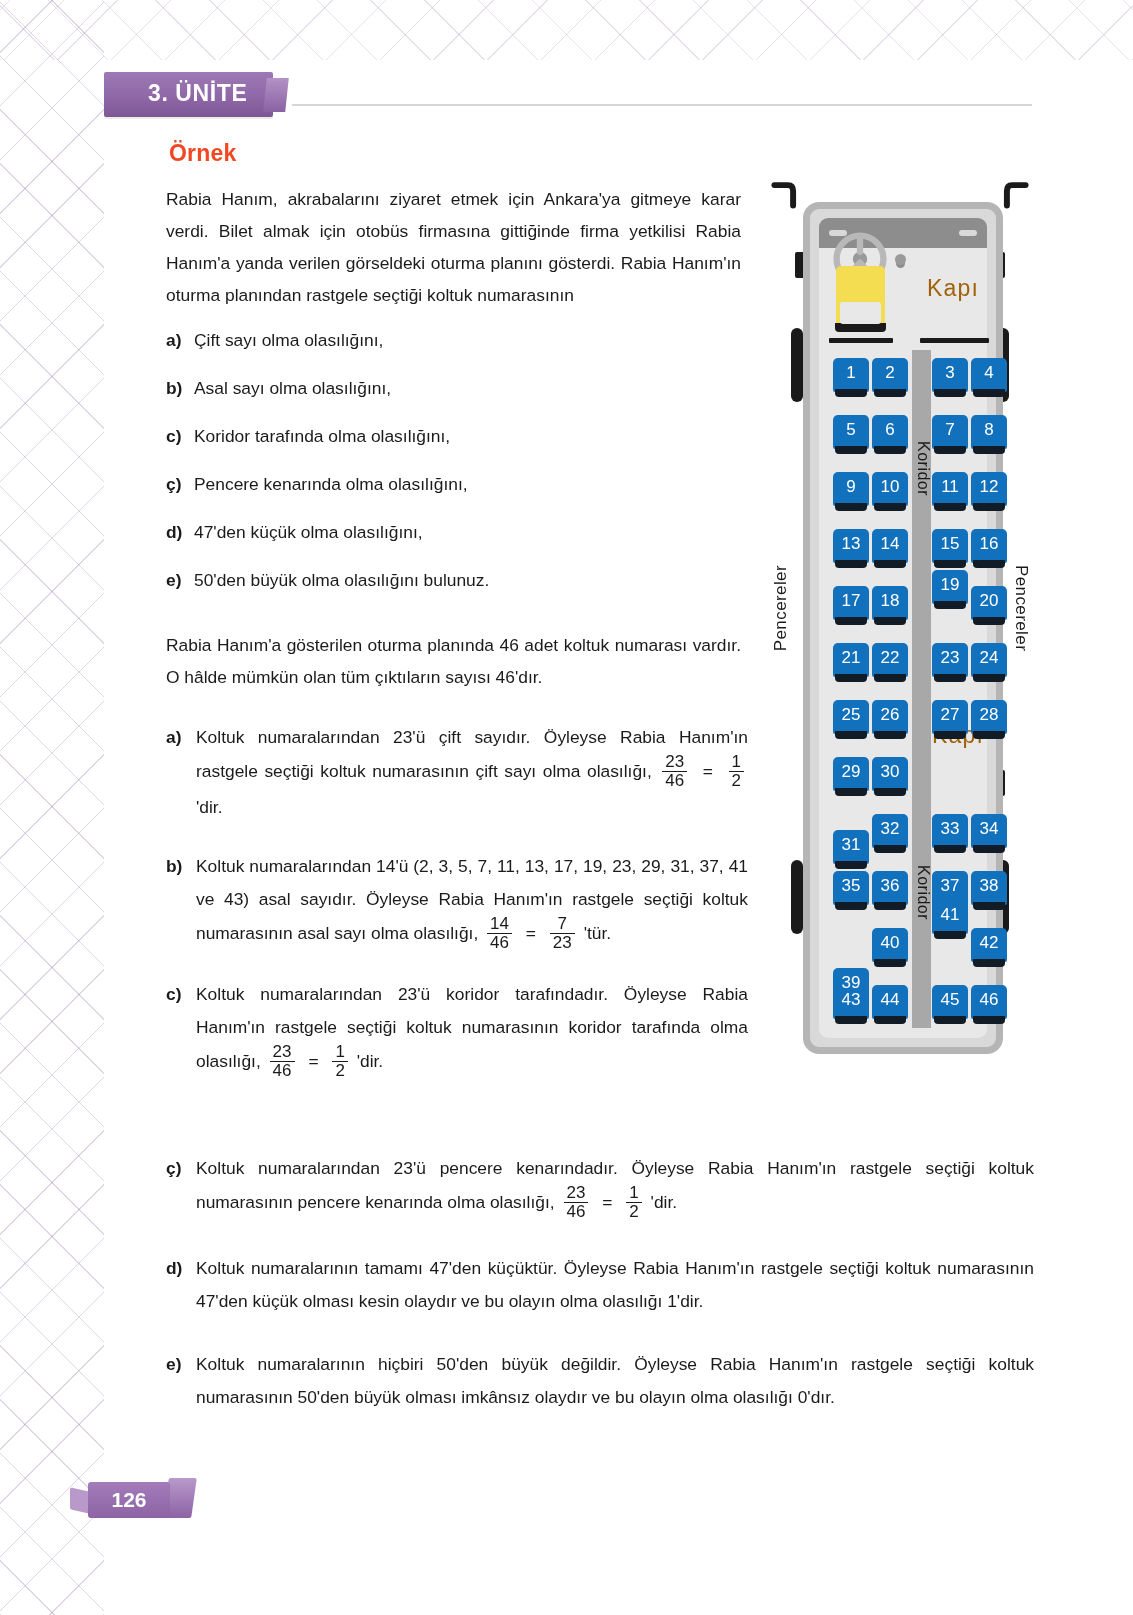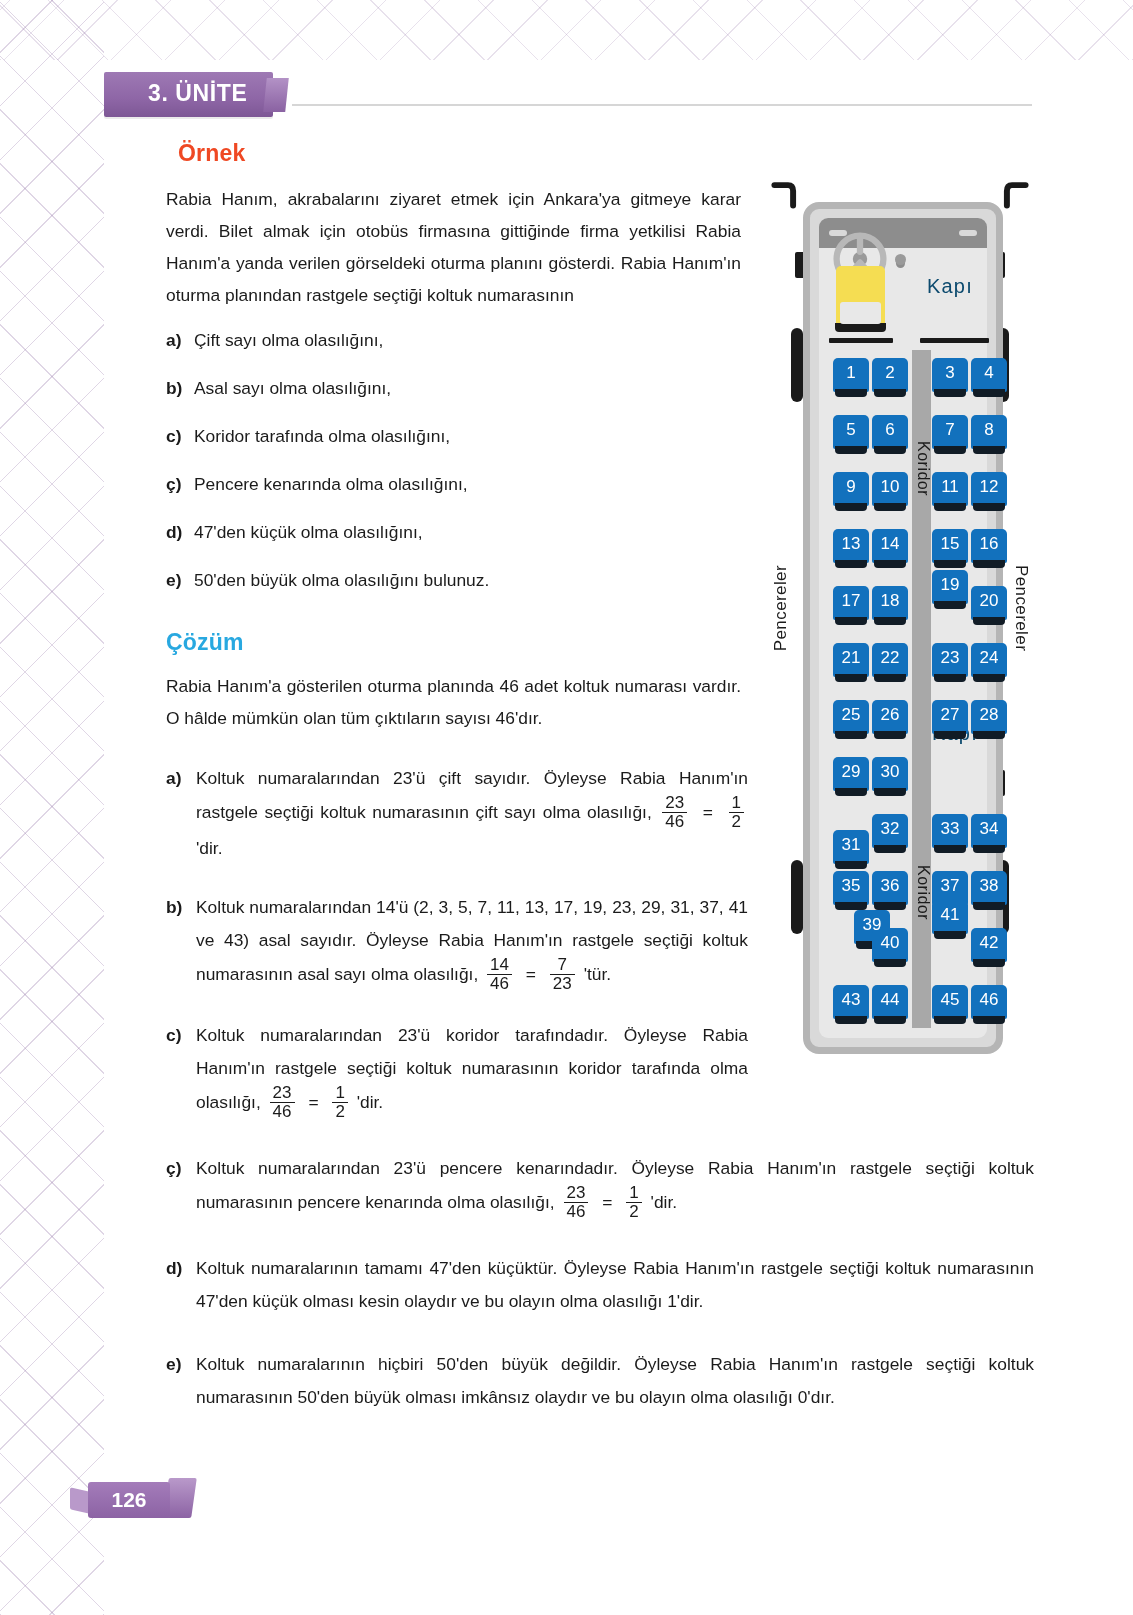--- a/index.html
+++ b/index.html
@@ -48,21 +48,21 @@
   }
   .unit-rule{
     position:absolute;left:292px;top:104px;width:740px;height:2px;background:#d6d6d6;z-index:3;
   }
 
   
   .col-left{
     position:absolute;left:166px;top:140px;width:582px;z-index:3;
   }
   .heading-ornek{
-    color:#ef4823;font-size:23px;font-weight:bold;letter-spacing:.2px;margin:0 0 16px 12px;
+    color:#ef4823;font-size:23px;font-weight:bold;letter-spacing:.2px;margin:0 0 16px 3px;
   }
   .heading-cozum{
     color:#28a8e0;font-size:23px;font-weight:bold;letter-spacing:.2px;margin:0 0 14px 0;
   }
   p.body{
     font-size:17.4px;line-height:32px;margin:0 7px 14px 0;text-align:justify;
     -webkit-hyphens:none;hyphens:none;
   }
   .qlist{margin:14px 0 0 0;}
   .qrow{
@@ -151,21 +151,21 @@
 
   .corridor{
     position:absolute;left:93px;width:19px;background:#a8a8a8;
   }
   .label-koridor{
     position:absolute;left:92px;width:21px;font-size:16px;color:#1b1b1b;
     writing-mode:vertical-rl;text-orientation:mixed;text-align:center;
     letter-spacing:.5px;
   }
   .kapi{
-    position:absolute;font-size:20px;color:#0c4a6e;letter-spacing:1.2px;
+    position:absolute;font-size:23px;color:#a16207;letter-spacing:1.2px;
   }
 
   
   .seat{
     position:absolute;width:36px;height:34px;
     background:#1271bd;border-radius:5px 5px 2px 2px;
     color:#fff;font-size:17px;text-align:center;line-height:30px;
     box-sizing:border-box;
   }
   .seat:after{
@@ -242,21 +242,20 @@
       <div class="lbl">d)</div>
       <div class="txt">47'den küçük olma olasılığını,</div>
     </div>
     <div class="qrow">
       <div class="lbl">e)</div>
       <div class="txt">50'den büyük olma olasılığını bulunuz.</div>
     </div>
   </div>
 
   <div style="height:16px"></div>
-  <div class="heading-cozum">Çözüm</div>
   <p class="body">Rabia Hanım'a gösterilen oturma planında 46 adet koltuk numarası vardır. O hâlde mümkün olan tüm çıktıların sayısı 46'dır.</p>
 
   <div style="height:14px"></div>
 
   <div class="sol-item">
     <div class="lbl">a)</div>
     <div class="txt">
       <span>Koltuk numaralarından 23'ü çift sayıdır. Öyleyse Rabia Hanım'ın rastgele seçtiği koltuk numarasının çift sayı olma olasılığı,</span>
       <span class="frac">
         <span class="num">23</span>
@@ -428,21 +427,21 @@
       <div class="seat" style="left:14px;top:596px;margin-top:16px;"><span>31</span></div>
       <div class="seat" style="left:53px;top:596px;"><span>32</span></div>
       <div class="seat" style="left:113px;top:596px;"><span>33</span></div>
       <div class="seat" style="left:152px;top:596px;"><span>34</span></div>
 
       <div class="seat" style="left:14px;top:653px;"><span>35</span></div>
       <div class="seat" style="left:53px;top:653px;"><span>36</span></div>
       <div class="seat" style="left:113px;top:653px;"><span>37</span></div>
       <div class="seat" style="left:152px;top:653px;"><span>38</span></div>
 
-      <div class="seat" style="left:14px;top:692px;margin-left:21px;"><span>39</span></div>
+      <div class="seat" style="left:14px;top:750px;"><span>39</span></div>
       <div class="seat" style="left:53px;top:710px;"><span>40</span></div>
       <div class="seat" style="left:113px;top:682px;"><span>41</span></div>
       <div class="seat" style="left:152px;top:710px;"><span>42</span></div>
 
       <div class="seat" style="left:14px;top:767px;"><span>43</span></div>
       <div class="seat" style="left:53px;top:767px;"><span>44</span></div>
       <div class="seat" style="left:113px;top:767px;"><span>45</span></div>
       <div class="seat" style="left:152px;top:767px;"><span>46</span></div>
 
     </div>

